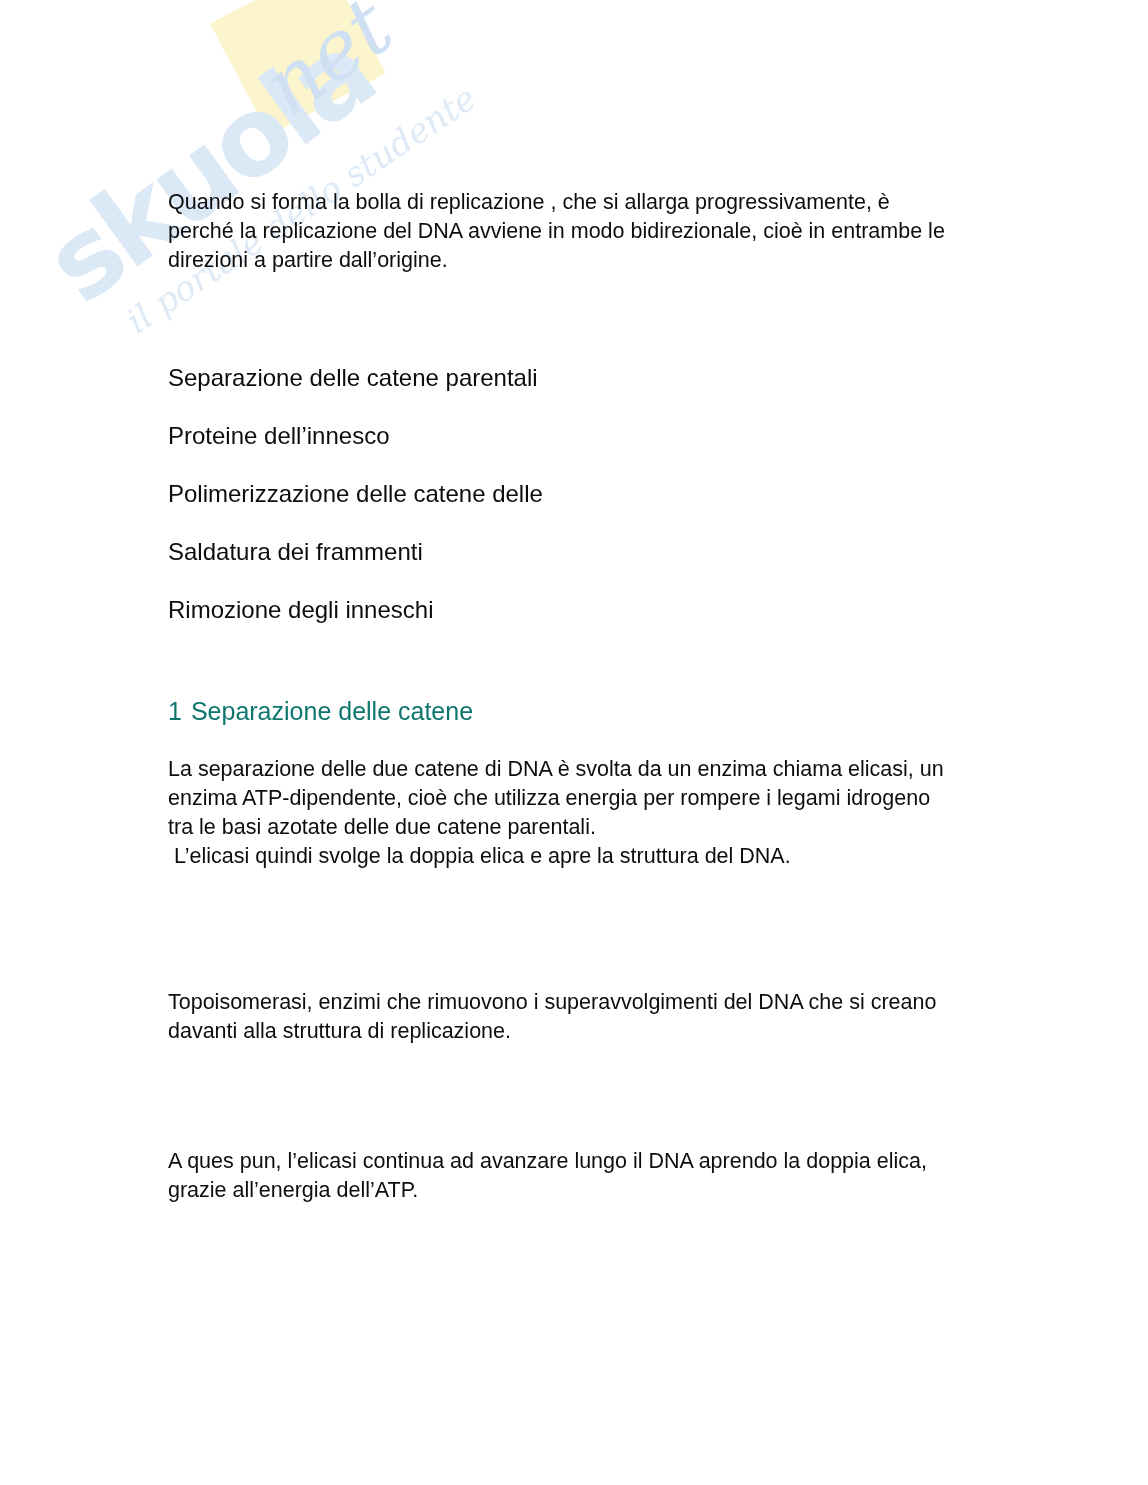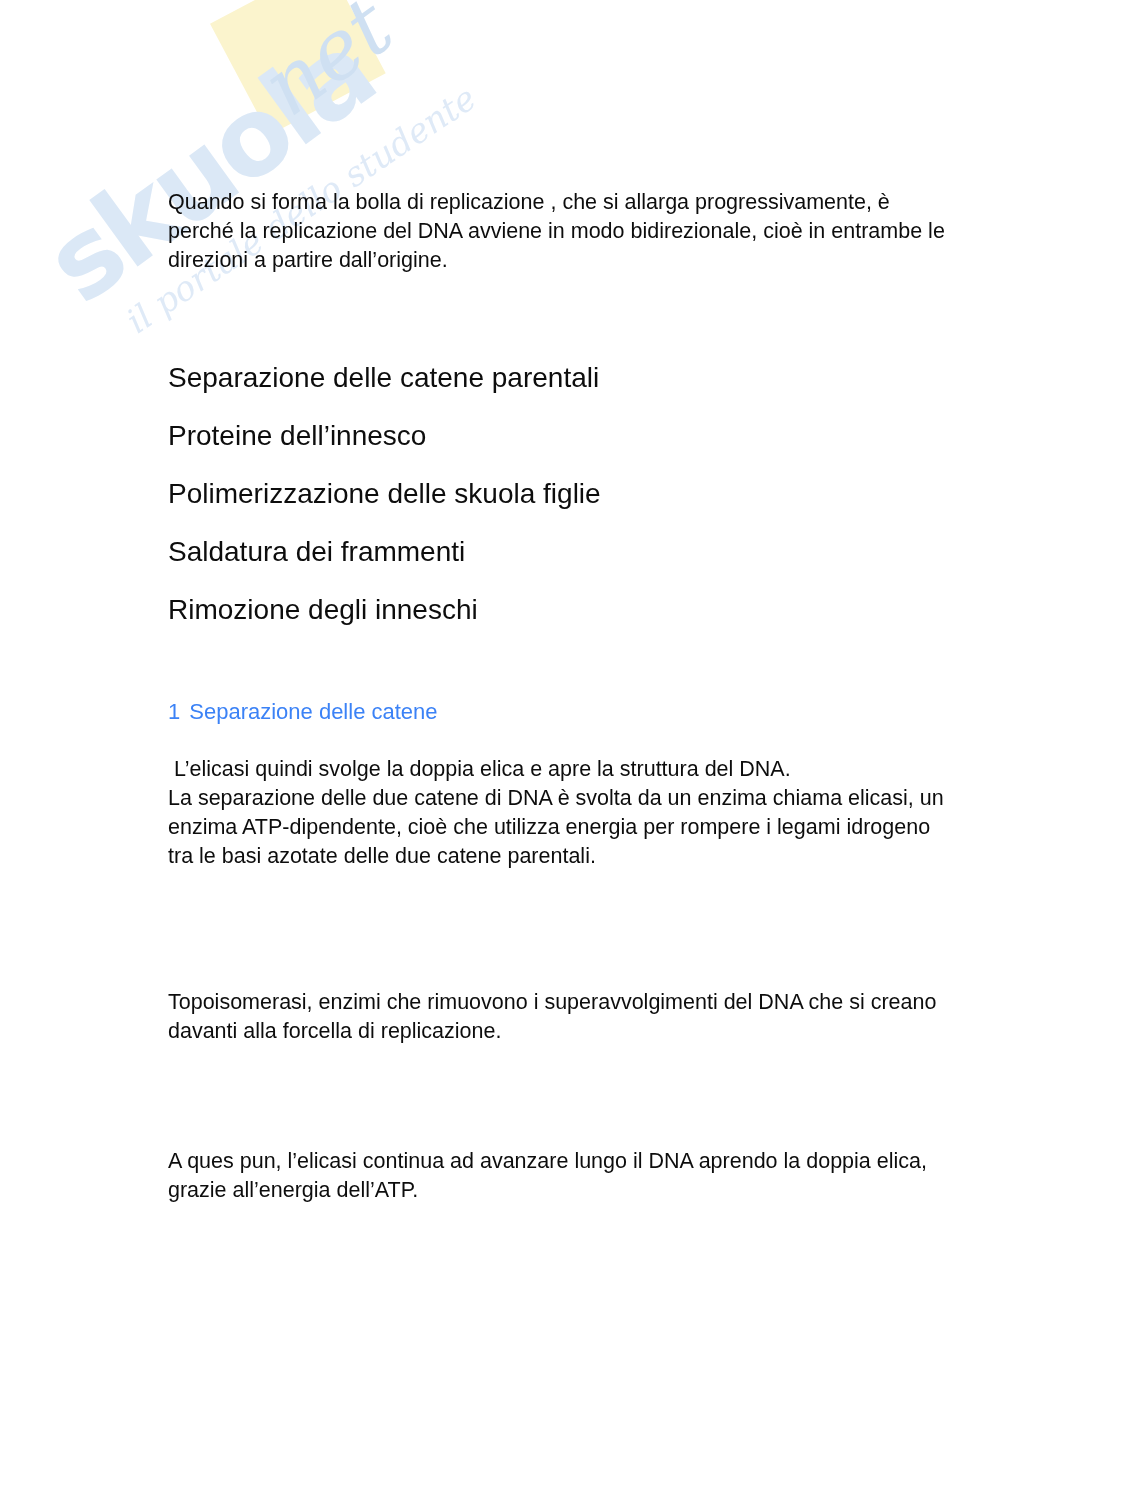--- a/index.html
+++ b/index.html
@@ -98,30 +98,30 @@
     font-size: 21.5px;
     line-height: 29.2px;
     color: #0d0d0d;
     margin: 0;
     white-space: pre-wrap;
   }
   .spacer-lg { height: 58px; }
   .spacer-md { height: 29px; }
   .spacer-xl { height: 72px; }
   .list-item {
-    font-size: 28px;
+    font-size: 24px;
     line-height: 29.2px;
     color: #0d0d0d;
     margin: 0 0 29px 0;
   }
   .list-item:last-child { margin-bottom: 0; }
   .heading {
-    font-size: 22px;
+    font-size: 25px;
     line-height: 29.2px;
-    color: #3b82f6;
+    color: #0f766e;
     margin: 0;
   }
   .heading .num { margin-right: 9px; }
 </style>
 </head>
 <body>
 
 <div class="page">
 
   <div class="watermark">
@@ -138,43 +138,43 @@
     <p class="para">Quando si forma la bolla di replicazione , che si allarga progressivamente, è perché la replicazione del DNA avviene in modo bidirezionale, cioè in entrambe le direzioni a partire dall’origine.</p>
 
     <div class="spacer-lg"></div>
 
 
     <div class="spacer-md"></div>
 
     <div>
       <p class="list-item">Separazione delle catene parentali</p>
       <p class="list-item">Proteine dell’innesco</p>
-      <p class="list-item">Polimerizzazione delle skuola figlie</p>
+      <p class="list-item">Polimerizzazione delle catene delle</p>
       <p class="list-item">Saldatura dei frammenti</p>
       <p class="list-item">Rimozione degli inneschi</p>
     </div>
 
     <div class="spacer-xl"></div>
 
     <p class="heading"><span class="num">1</span><span>Separazione delle catene</span></p>
 
     <div class="spacer-md"></div>
 
+    <p class="para">La separazione delle due catene di DNA è svolta da un enzima chiama elicasi, un enzima ATP-dipendente, cioè che utilizza energia per rompere i legami idrogeno tra le basi azotate delle due catene parentali.</p>
     <p class="para"> L’elicasi quindi svolge la doppia elica e apre la struttura del DNA.</p>
-    <p class="para">La separazione delle due catene di DNA è svolta da un enzima chiama elicasi, un enzima ATP-dipendente, cioè che utilizza energia per rompere i legami idrogeno tra le basi azotate delle due catene parentali.</p>
 
     <div class="spacer-lg"></div>
 
 
     <div class="spacer-md"></div>
 
 
     <div class="spacer-md"></div>
 
-    <p class="para">Topoisomerasi, enzimi che rimuovono i superavvolgimenti del DNA che si creano davanti alla forcella di replicazione.</p>
+    <p class="para">Topoisomerasi, enzimi che rimuovono i superavvolgimenti del DNA che si creano davanti alla struttura di replicazione.</p>
 
     <div class="spacer-md"></div>
 
 
     <div class="spacer-xl"></div>
 
     <p class="para">A ques pun, l’elicasi continua ad avanzare lungo il DNA aprendo la doppia elica, grazie all’energia dell’ATP.</p>
 
   </div>
 </div>

